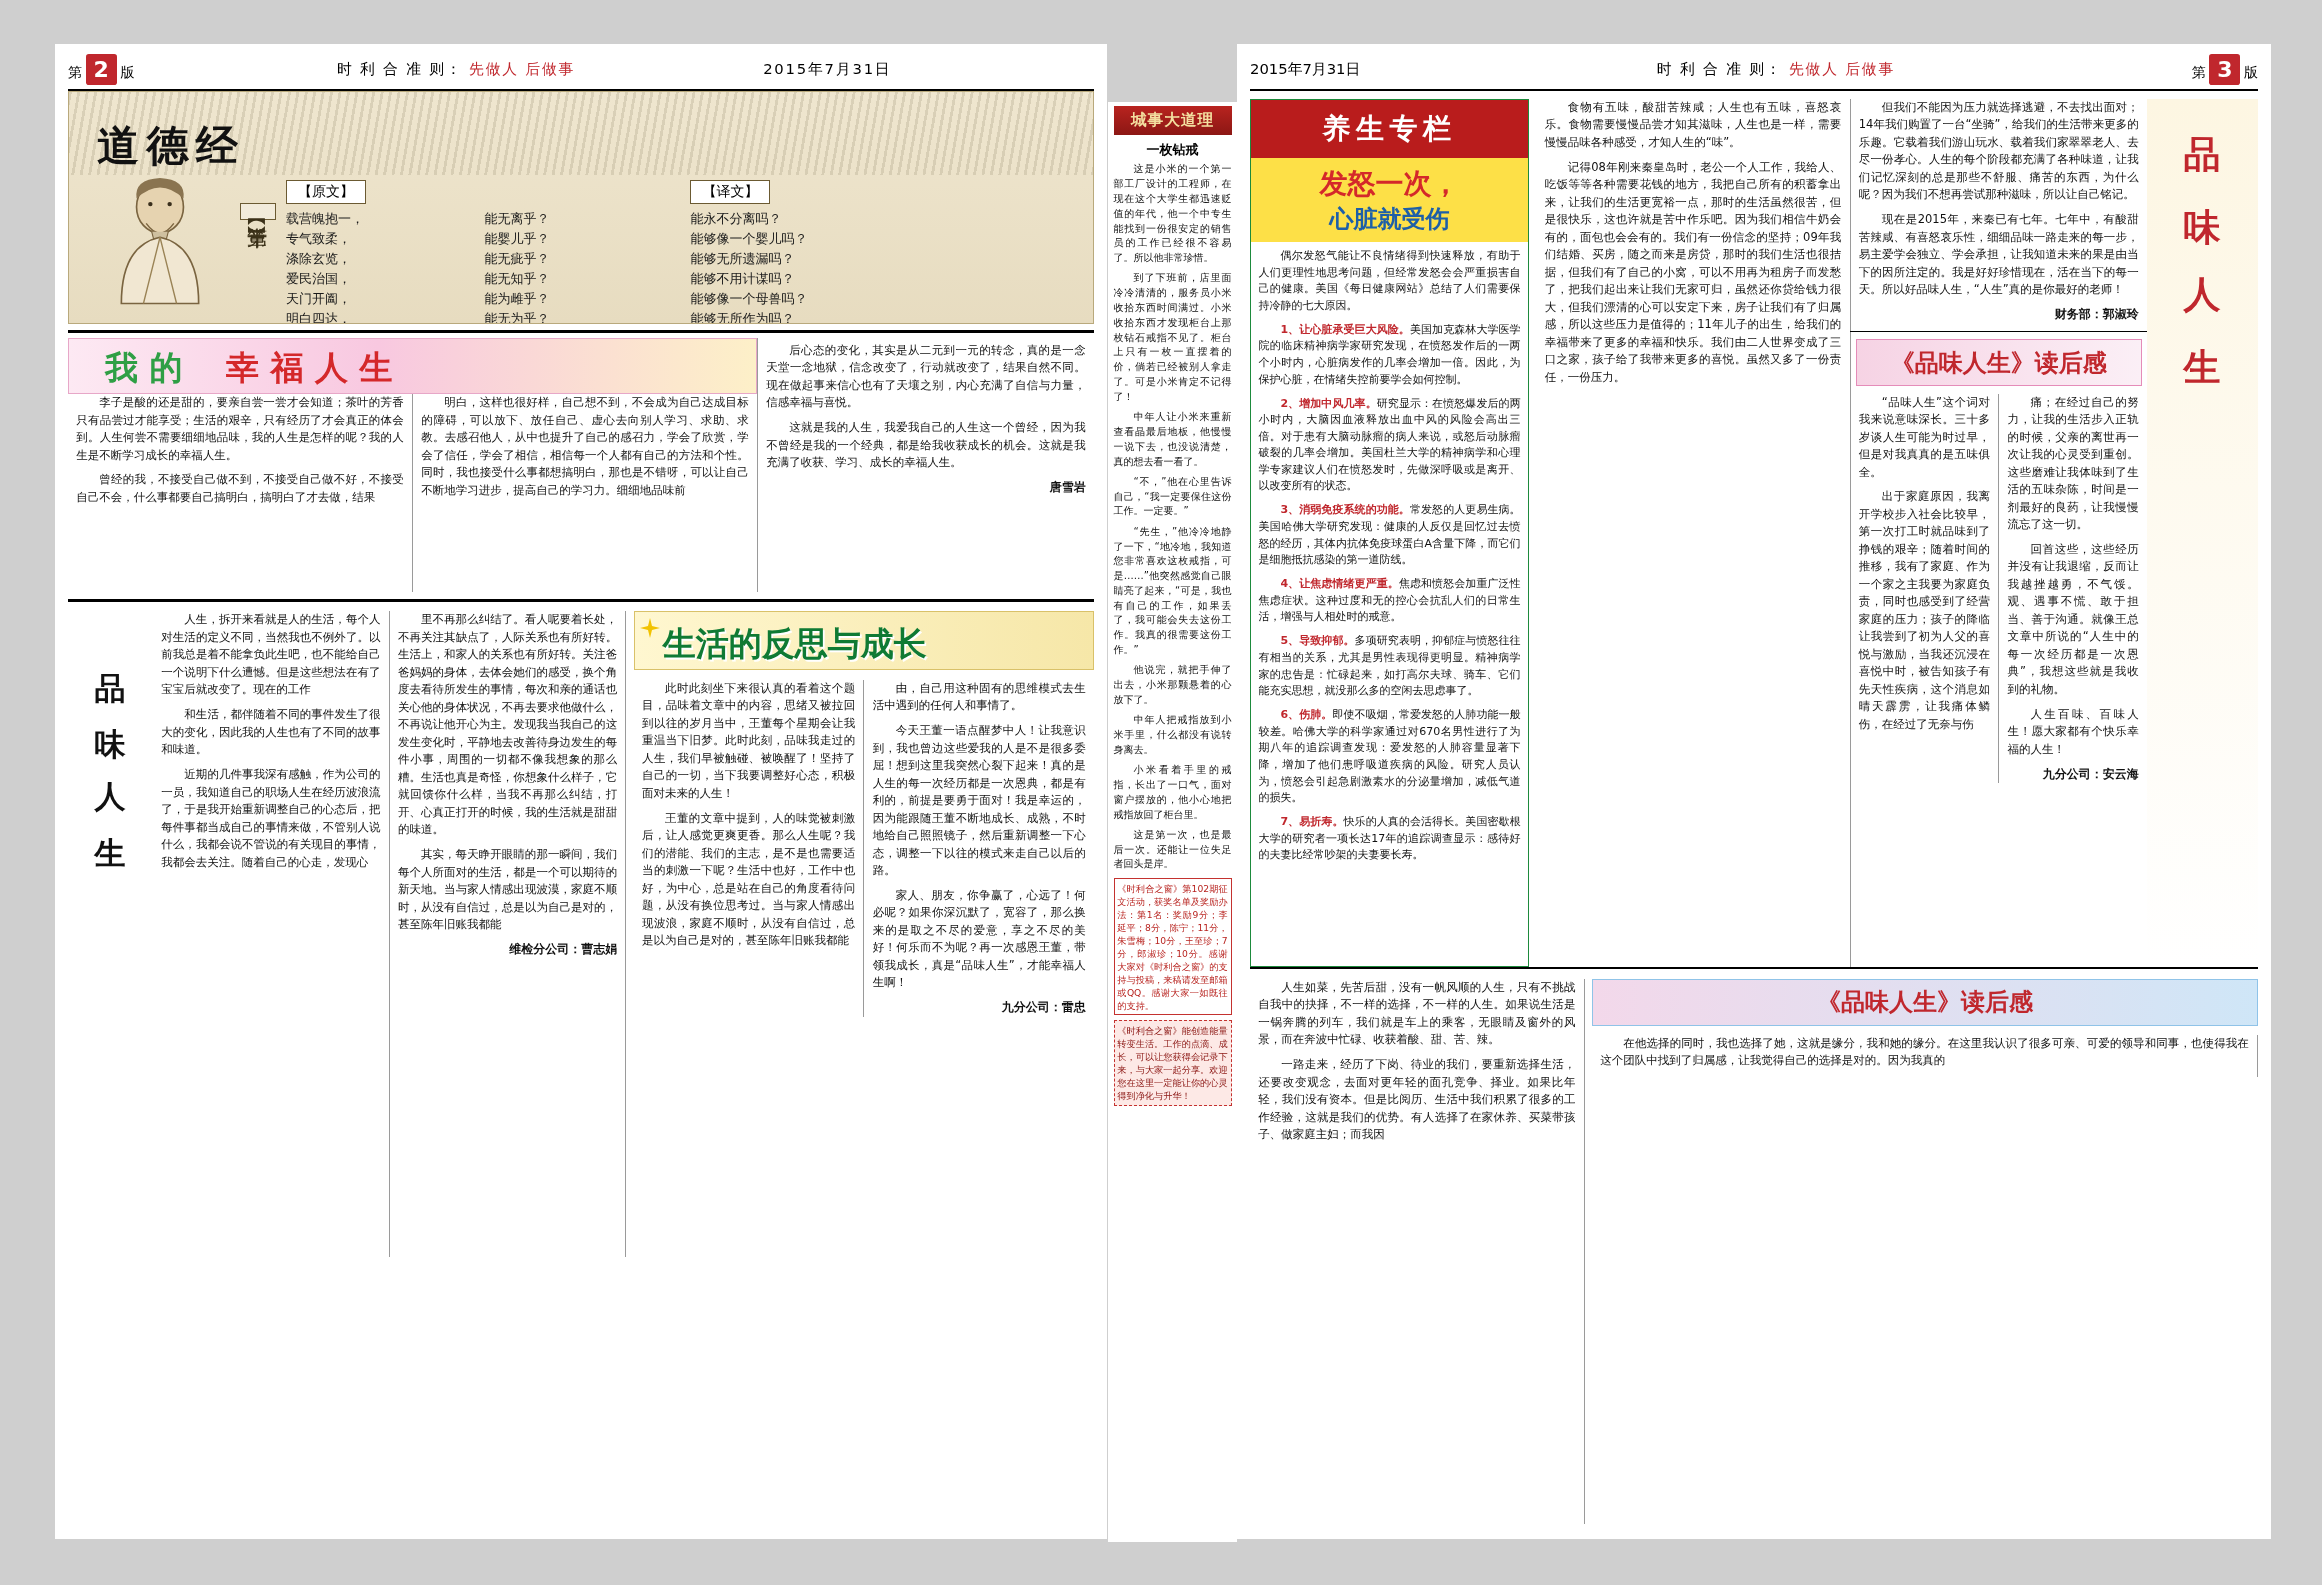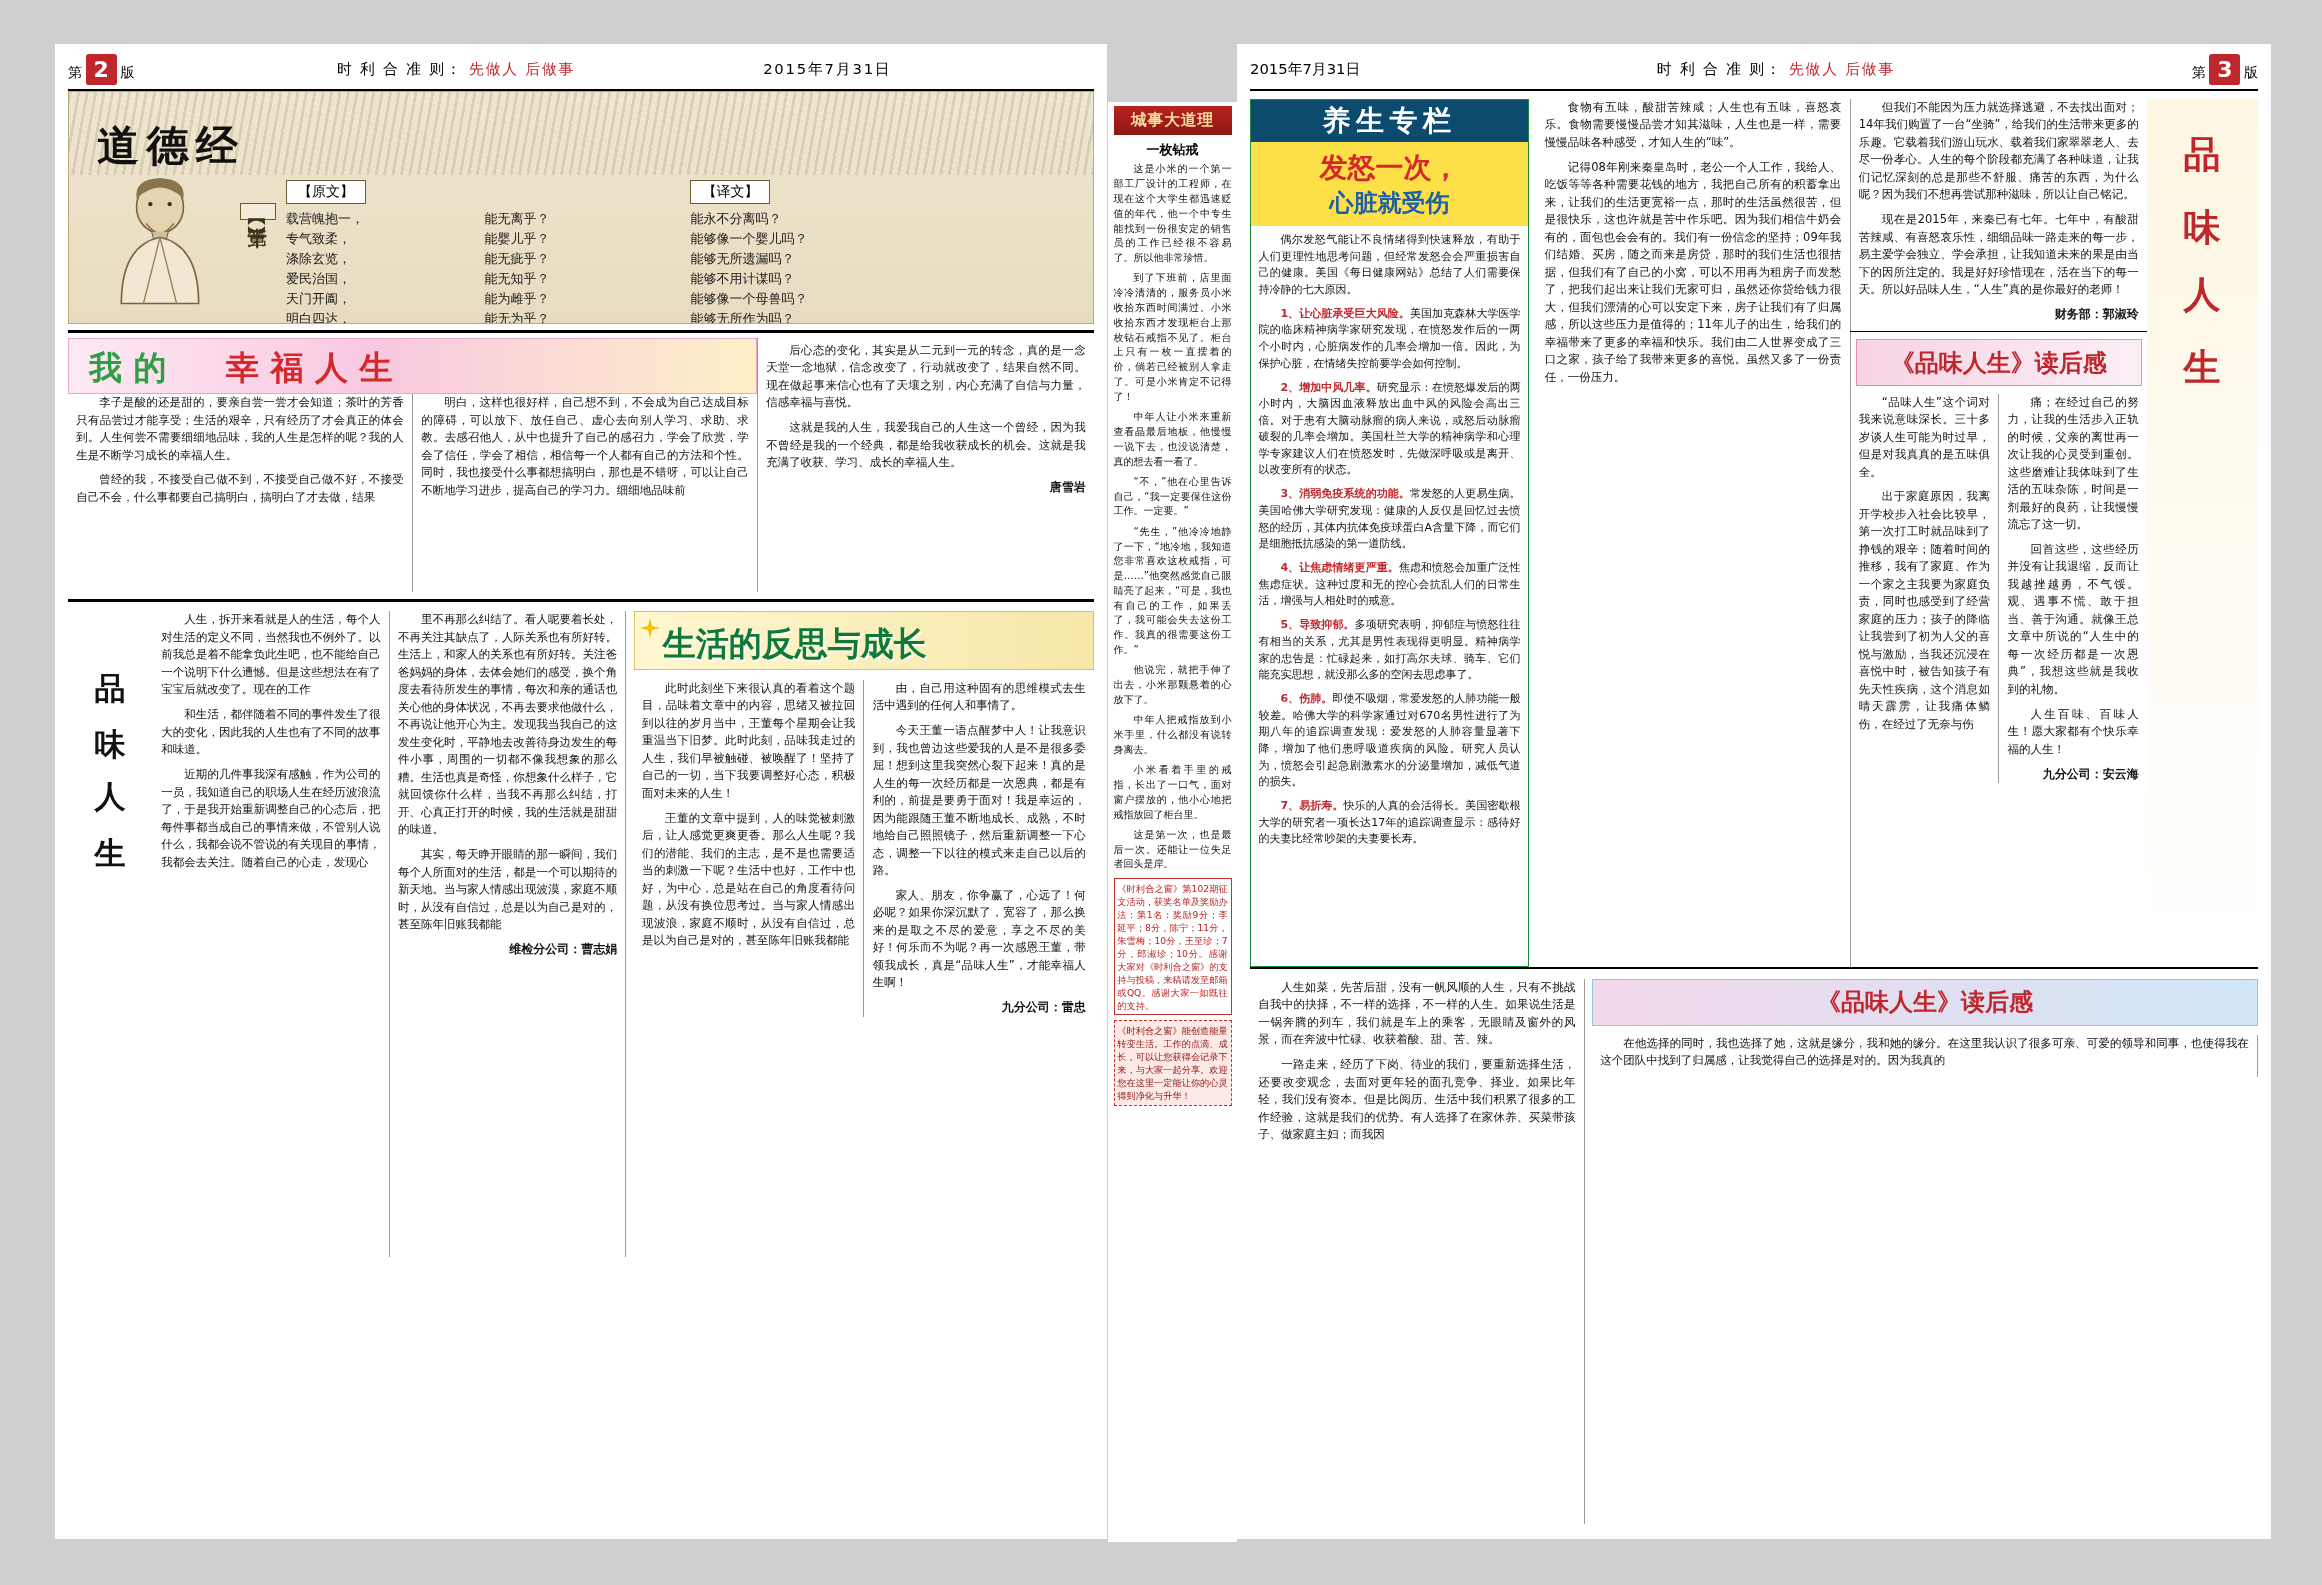--- a/index.html
+++ b/index.html
@@ -23,34 +23,34 @@
   .ddj h1{position:absolute;left:28px;top:26px;margin:0;font-family:"DejaVu Serif","Liberation Serif",serif;font-size:42px;letter-spacing:7.4px;color:#111;font-weight:bold;}
   .sage{position:absolute;left:22px;top:79px;width:138px;height:138px;}
   .chap{position:absolute;left:171px;top:111px;writing-mode:vertical-rl;font-size:20px;border:1.8px solid #6b5a32;padding:7.4px 3.7px;color:#3b3119;background:rgba(255,255,255,.35);}
   .ddjcols{position:absolute;left:217px;top:88px;right:14.8px;bottom:11px;display:flex;gap:16.6px;}
   .ddjcol{flex:1;}
   .tag{display:inline-block;border:0.9px solid #6b5a32;background:#fff;font-size:14px;padding:1.8px 11px;margin-bottom:5.5px;}
   .vlines{display:flex;gap:9.2px;font-size:13px;line-height:20px;color:#1a1a1a;}
   .vlines div{flex:1;}
   
   .banner{position:relative;height:59px;overflow:hidden;}
-  .banner .txt{position:absolute;left:20px;top:7.4px;font-size:33px;font-weight:bold;font-family:"DejaVu Serif","Liberation Serif",serif;}
+  .banner .txt{position:absolute;left:36px;top:7.4px;font-size:33px;font-weight:bold;font-family:"DejaVu Serif","Liberation Serif",serif;}
   
   .colwrap{display:flex;}
   .col{font-size:11.5px;line-height:17.5px;color:#111;text-align:justify;padding:0 8.3px;}
   .col p{margin:0 0 7.4px 0;text-indent:2em;}
   .sign{text-align:right;font-weight:bold;font-size:12px;margin-top:5.5px;}
   .vdiv{width:0.9px;background:#9a9a9a;}
   .hdiv{height:0.9px;background:#000;margin:7.4px 0;}
   
   .vtitle{writing-mode:vertical-rl;text-orientation:upright;font-size:31px;font-weight:bold;letter-spacing:9.2px;font-family:"DejaVu Serif","Liberation Serif",serif;color:#111;}
   .spinecol{font-size:10px;line-height:14.8px;text-align:justify;color:#111;}
   .spinecol p{margin:0 0 5.5px 0;text-indent:2em;}
   .redtitle{color:#c0272d;font-weight:bold;}
-  .boxhdr{background:#0c4a6e;color:#fff;text-align:center;font-size:28px;font-weight:bold;letter-spacing:5.5px;padding:2px 0;font-family:"DejaVu Serif","Liberation Serif",serif;}
+  .boxhdr{background:#b91c1c;color:#fff;text-align:center;font-size:28px;font-weight:bold;letter-spacing:5.5px;padding:10px 0;font-family:"DejaVu Serif","Liberation Serif",serif;}
   .ys{border:1.8px solid #1d8a3c;}
   .shout{background:#fde047;text-align:center;padding:7.4px 3.7px;}
   .shout .l1{color:#d4282a;font-size:28px;font-weight:bold;font-family:"DejaVu Serif","Liberation Serif",serif;}
   .shout .l2{color:#1d5fa8;font-size:24px;font-weight:bold;font-family:"DejaVu Serif","Liberation Serif",serif;}
   .pinkbar{background:linear-gradient(90deg,#f6d3e4,#fbeff6);border:0.9px solid #e58cb9;text-align:center;padding:6.5px 0;font-size:24px;font-weight:bold;color:#c0272d;font-family:"DejaVu Serif","Liberation Serif",serif;}
 </style>
 </head>
 <body>
 
 <div class="page">

